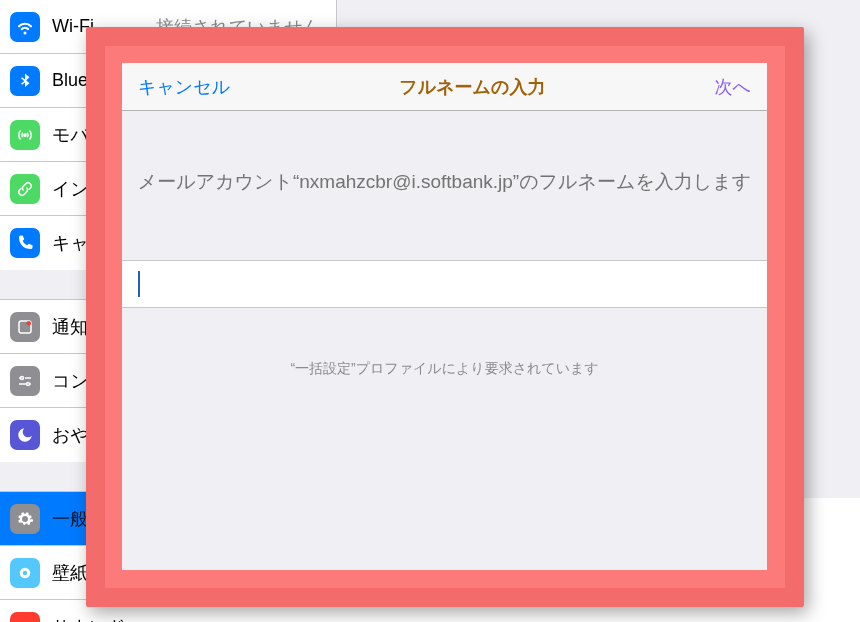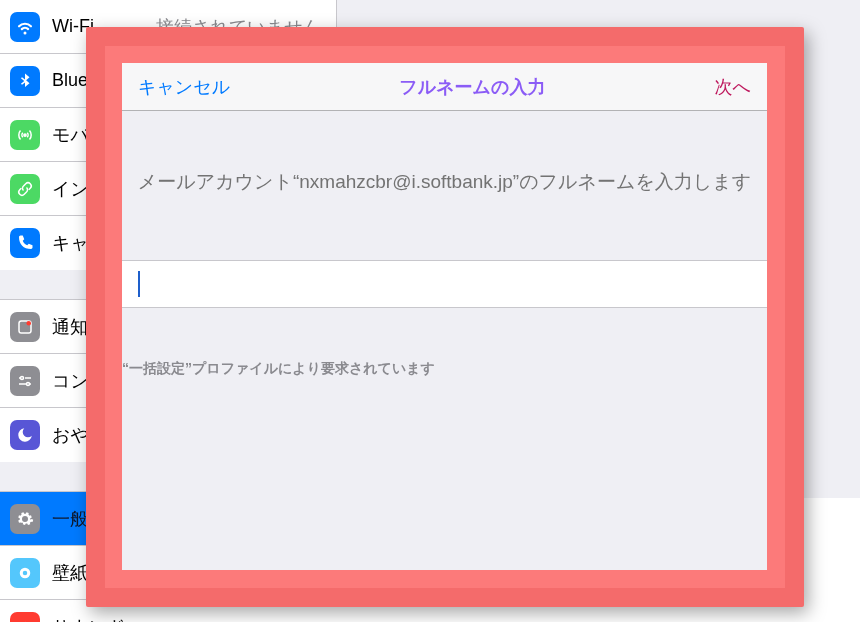--- a/index.html
+++ b/index.html
@@ -20,28 +20,28 @@
     .content-pane{position:absolute;left:336px;top:0;right:0;bottom:0;background:#efeff4;border-left:1px solid #c8c7cc;}
 
     
     .frame{position:absolute;left:86px;top:27px;width:718px;height:580px;background:#f46b6b;border-radius:2px;box-shadow:4px 6px 18px rgba(0,0,0,.35);display:flex;align-items:center;justify-content:center;}
     .frame-inner{position:absolute;left:19px;top:19px;right:19px;bottom:19px;background:#fc7a7a;}
 
     
     .modal{position:absolute;left:36px;top:36px;right:37px;bottom:37px;background:#efeff4;overflow:hidden;}
     .modal-header{height:48px;background:#f7f7f8;border-bottom:1px solid #b2b2b4;display:flex;align-items:center;justify-content:space-between;padding:1px 16px;}
     .modal-header .left{color:#007aff;font-size:18px;}
-    .modal-header .title{font-size:18px;font-weight:700;color:#8b5cf6;}
-    .modal-header .right{color:#be185d;font-size:18px;}
+    .modal-header .title{font-size:18px;font-weight:700;color:#a16207;}
+    .modal-header .right{color:#8b5cf6;font-size:18px;}
     .prompt{padding:56px 10px 0;text-align:center;color:#737373;font-size:19px;line-height:1.55;}
     .input-wrap{margin-top:64px;height:48px;background:#fff;border-top:1px solid #c8c7cc;border-bottom:1px solid #c8c7cc;display:flex;align-items:center;padding:0 16px;}
     .input-wrap input{border:none;outline:none;width:100%;height:100%;font-size:18px;background:transparent;}
     .caret{width:2px;height:26px;background:#1e5fcb;animation:blink 1.1s step-start infinite;}
     @keyframes blink{50%{opacity:0;}}
-    .footnote{color:#8a8a8f;font-size:14px;margin-top:52px;font-weight:bold;}
+    .footnote{text-align:center;color:#8a8a8f;font-size:14px;margin-top:52px;}
 
     
     .ic-wifi{background:#007aff;}
     .ic-bt{background:#007aff;}
     .ic-cell{background:#4cd964;}
     .ic-tether{background:#4cd964;}
     .ic-phone{background:#007aff;}
     .ic-notif{background:#8e8e93;}
     .ic-control{background:#8e8e93;}
     .ic-dnd{background:#5856d6;}

